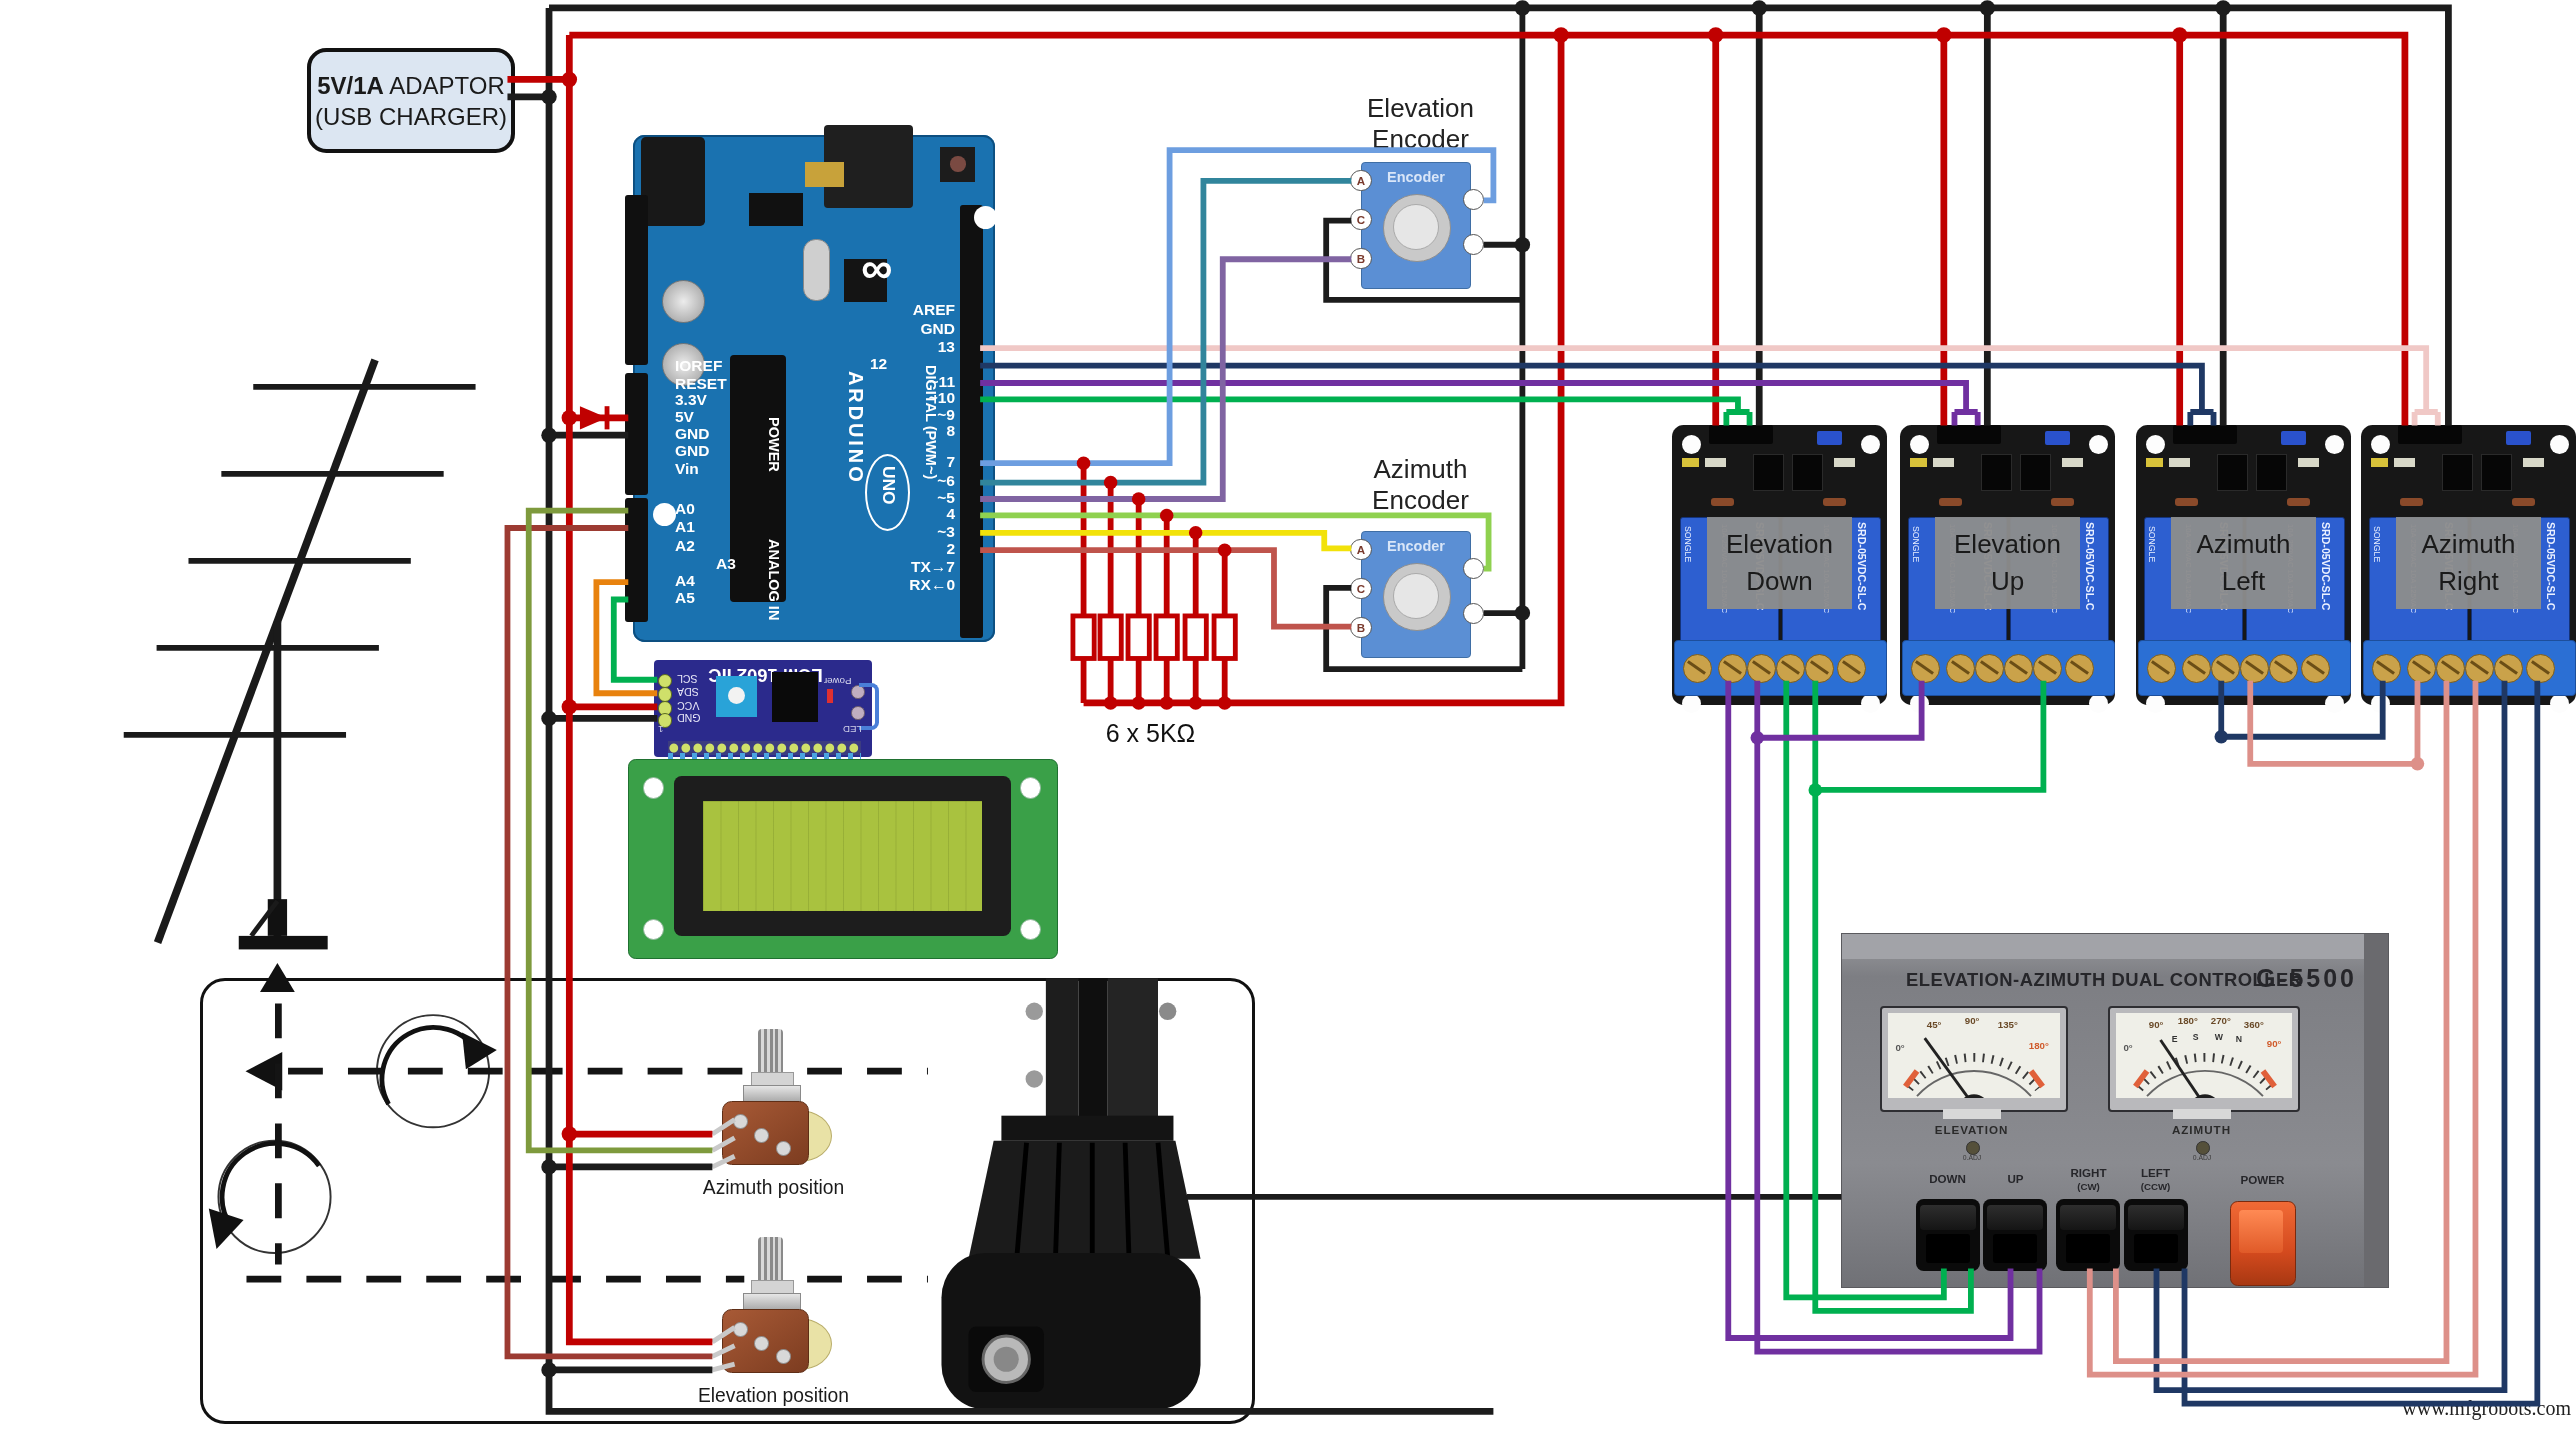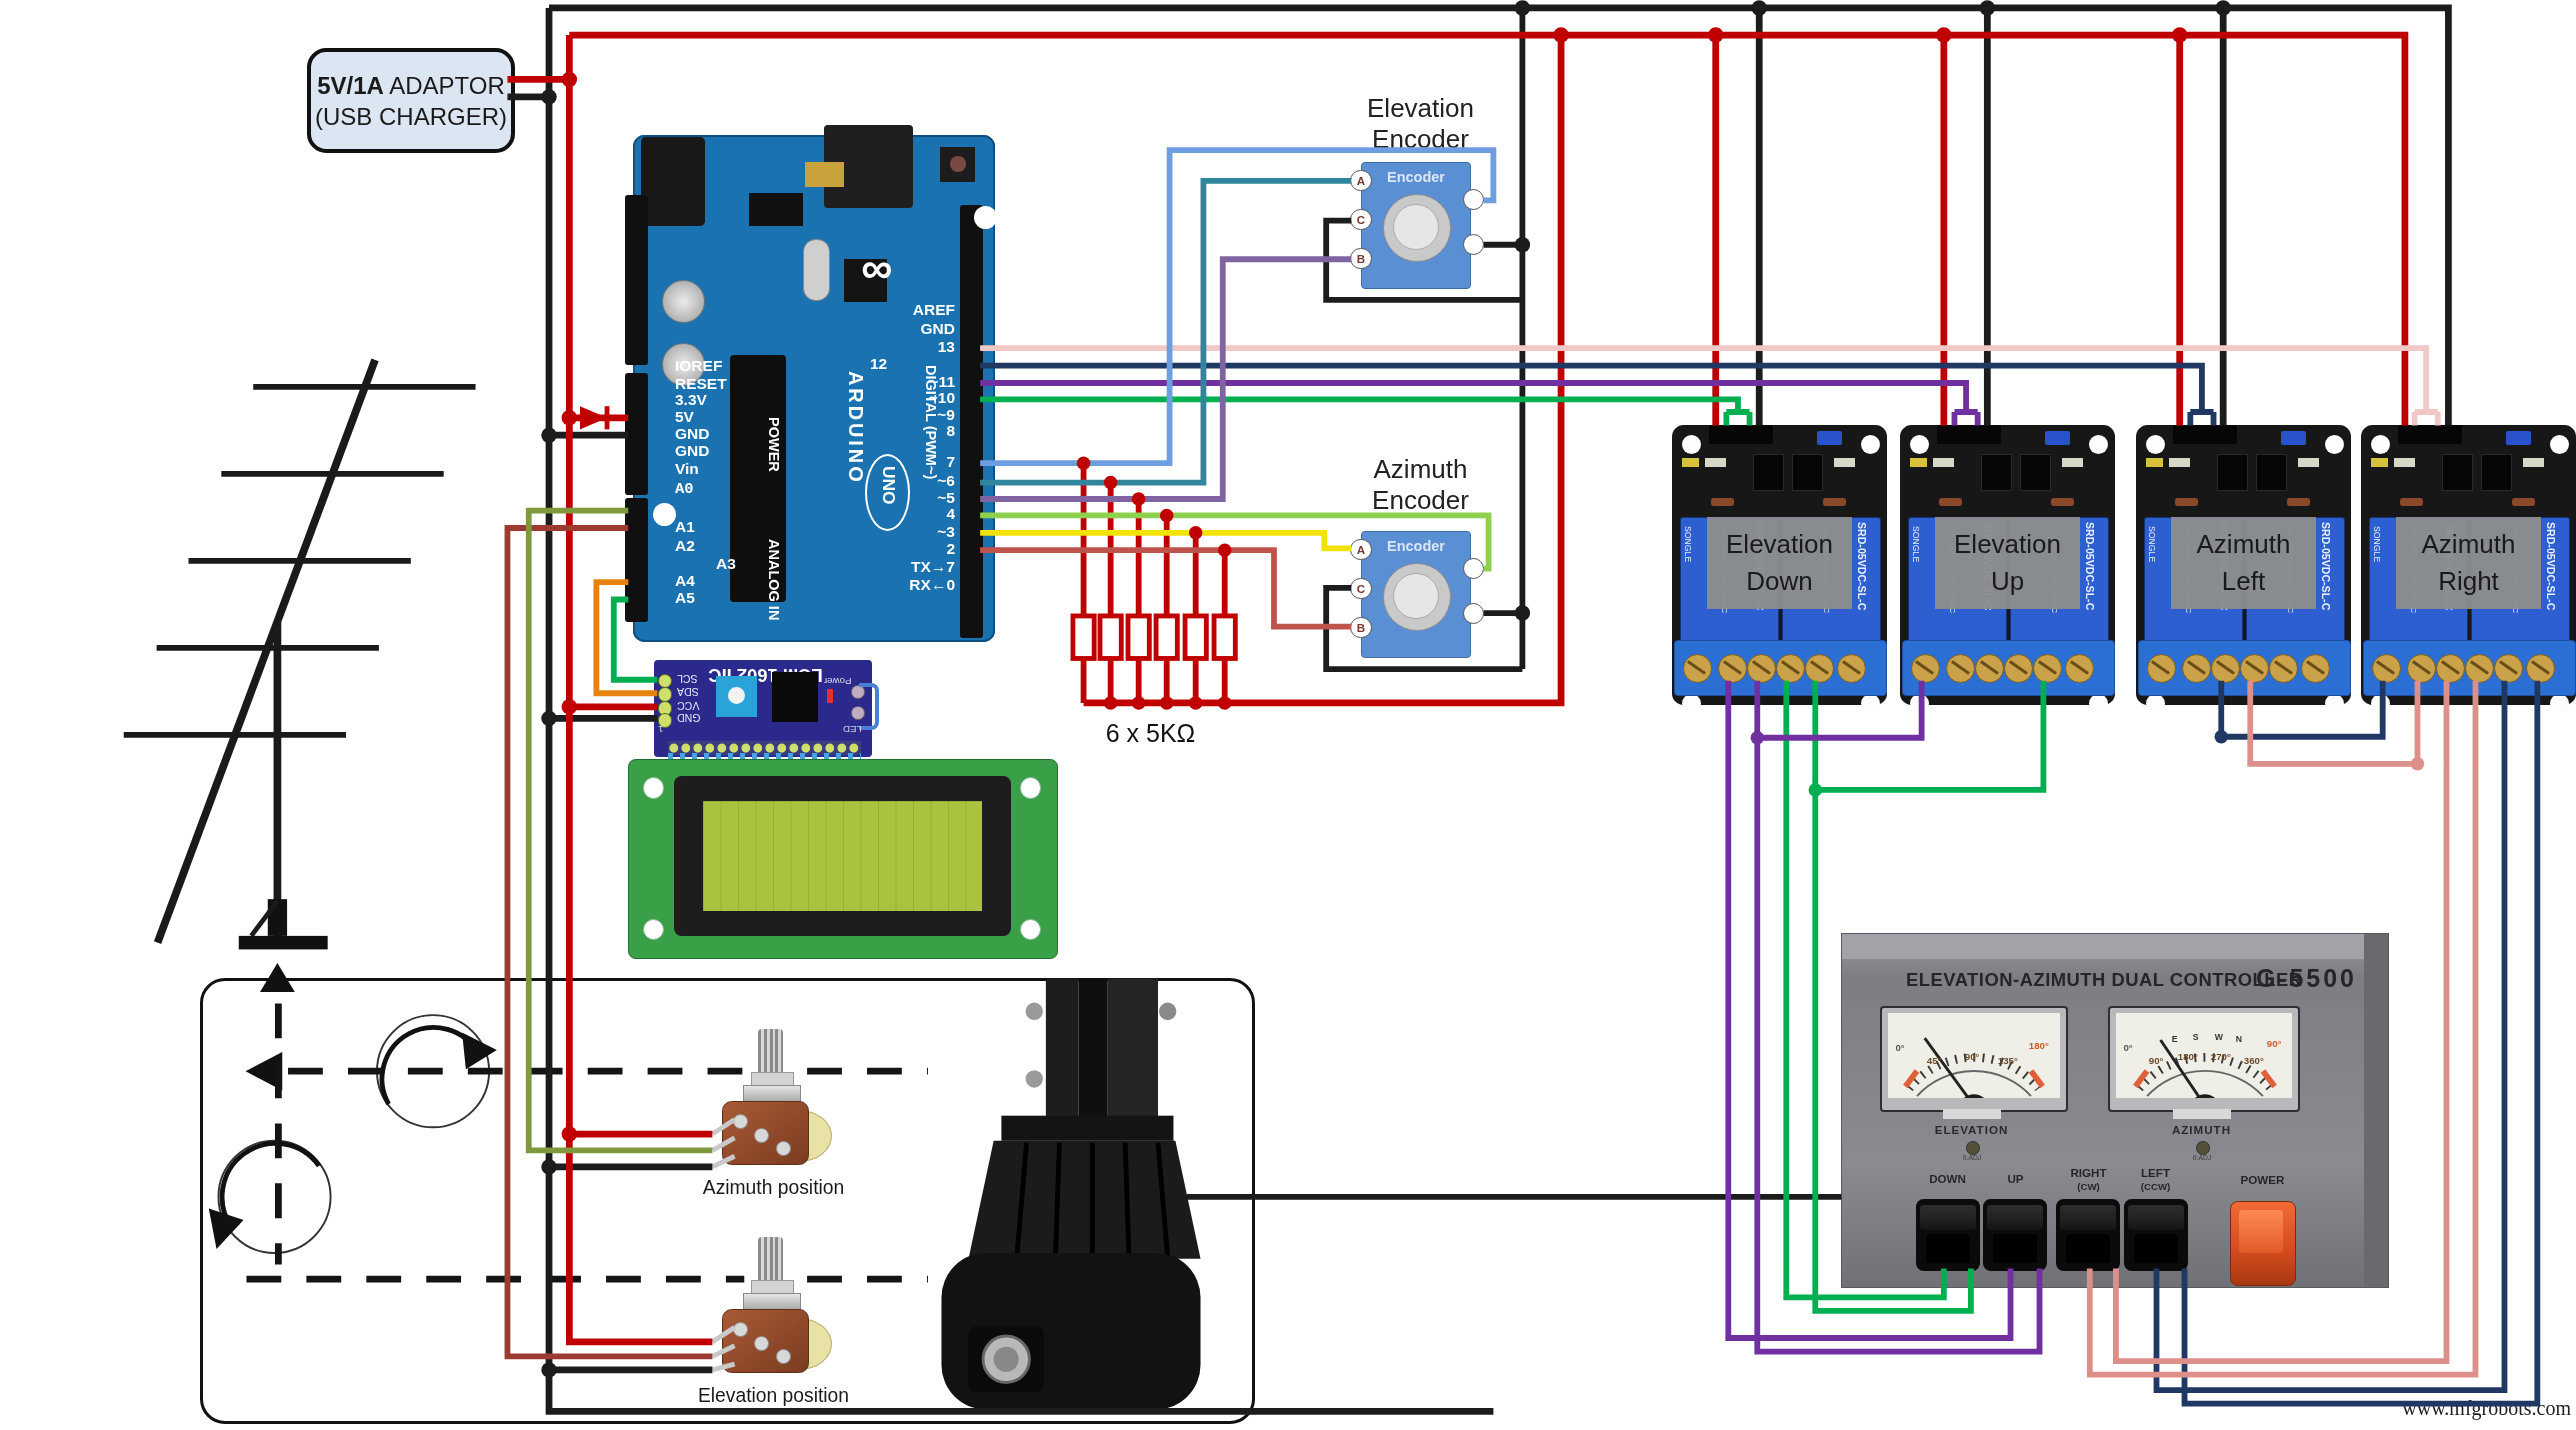--- a/index.html
+++ b/index.html
@@ -53,21 +53,21 @@
                             linear-gradient(rgba(120,140,40,.35) 1px,transparent 1px);
            background-size:17.5px 55px;}
   
   .note{left:1851px;top:834px;width:541px;height:68px;background:#d9d9d9;display:flex;flex-direction:column;
         justify-content:center;align-items:center;font-size:22px;line-height:30px;}
   .photo{left:1841px;top:933px;width:546px;height:353px;
          background:linear-gradient(180deg,#9a9b9f,#7d7e83 12%,#8a8b90 65%,#707176);
          border:1.9px solid #5a5a5e;}
   .mframe{position:absolute;background:#b9b9bc;border:2.9px solid #2e2e32;border-radius:3.9px;}
   .mface{position:absolute;left:5.8px;top:4.8px;right:5.8px;bottom:11.6px;background:#efefe8;overflow:hidden;}
-  .mtick{position:absolute;font-size:9.7px;color:#6a4a28;font-weight:bold;margin-top:36px;}
+  .mtick{position:absolute;font-size:9.7px;color:#6a4a28;font-weight:bold;}
   .mlet{position:absolute;font-size:8.7px;color:#333;font-weight:bold;}
   .mmax{position:absolute;font-size:9.7px;color:#d05a2a;font-weight:bold;}
   .mmin{position:absolute;font-size:9.7px;color:#555;font-weight:bold;}
   .mtab{position:absolute;width:58px;height:9.7px;background:#d8d8d8;}
   .mname{position:absolute;width:135px;text-align:center;font-size:11.6px;font-weight:bold;color:#2a2a2a;letter-spacing:1px;}
   .madj{position:absolute;width:58px;text-align:center;font-size:6.8px;color:#3a3a3a;}
   .mscrew{position:absolute;width:11.6px;height:11.6px;border-radius:50%;background:#55503a;border:1px solid #333;}
   .btnlbl{position:absolute;width:97px;text-align:center;font-size:11.6px;font-weight:bold;color:#26262a;}
   .btnsub{position:absolute;width:97px;text-align:center;font-size:9.7px;font-weight:bold;color:#26262a;}
   .rocker{position:absolute;top:1199px;width:64px;height:72px;background:#0b0b0b;border-radius:7.7px;}
@@ -150,21 +150,21 @@
     <span class="apin" style="left:237px;top:405px;width:85px;text-align:right;">2</span>
     <span class="apin" style="left:237px;top:423px;width:85px;text-align:right;">TX→7</span>
     <span class="apin" style="left:237px;top:441px;width:85px;text-align:right;">RX←0</span>
     <span class="apin" style="left:42px;top:222px;">IOREF</span>
     <span class="apin" style="left:42px;top:240px;">RESET</span>
     <span class="apin" style="left:42px;top:256px;">3.3V</span>
     <span class="apin" style="left:42px;top:273px;">5V</span>
     <span class="apin" style="left:42px;top:290px;">GND</span>
     <span class="apin" style="left:42px;top:307px;">GND</span>
     <span class="apin" style="left:42px;top:325px;">Vin</span>
-    <span class="apin" style="left:42px;top:345px;font-family:Liberation Mono, monospace;">A0</span>
+    <span class="apin" style="left:42px;top:365px;">A0</span>
     <span class="apin" style="left:42px;top:383px;">A1</span>
     <span class="apin" style="left:42px;top:402px;">A2</span>
     <span class="apin" style="left:42px;top:420px;margin-left:41px;">A3</span>
     <span class="apin" style="left:42px;top:437px;">A4</span>
     <span class="apin" style="left:42px;top:454px;">A5</span>
     <div class="vtxt" style="left:133px;top:282px;font-size:14.5px;">POWER</div>
     <div class="vtxt" style="left:133px;top:404px;font-size:14.5px;">ANALOG IN</div>
     <div class="vtxt" style="left:290px;top:230px;font-size:14.5px;">DIGITAL (PWM~)</div>
   </div>
 

